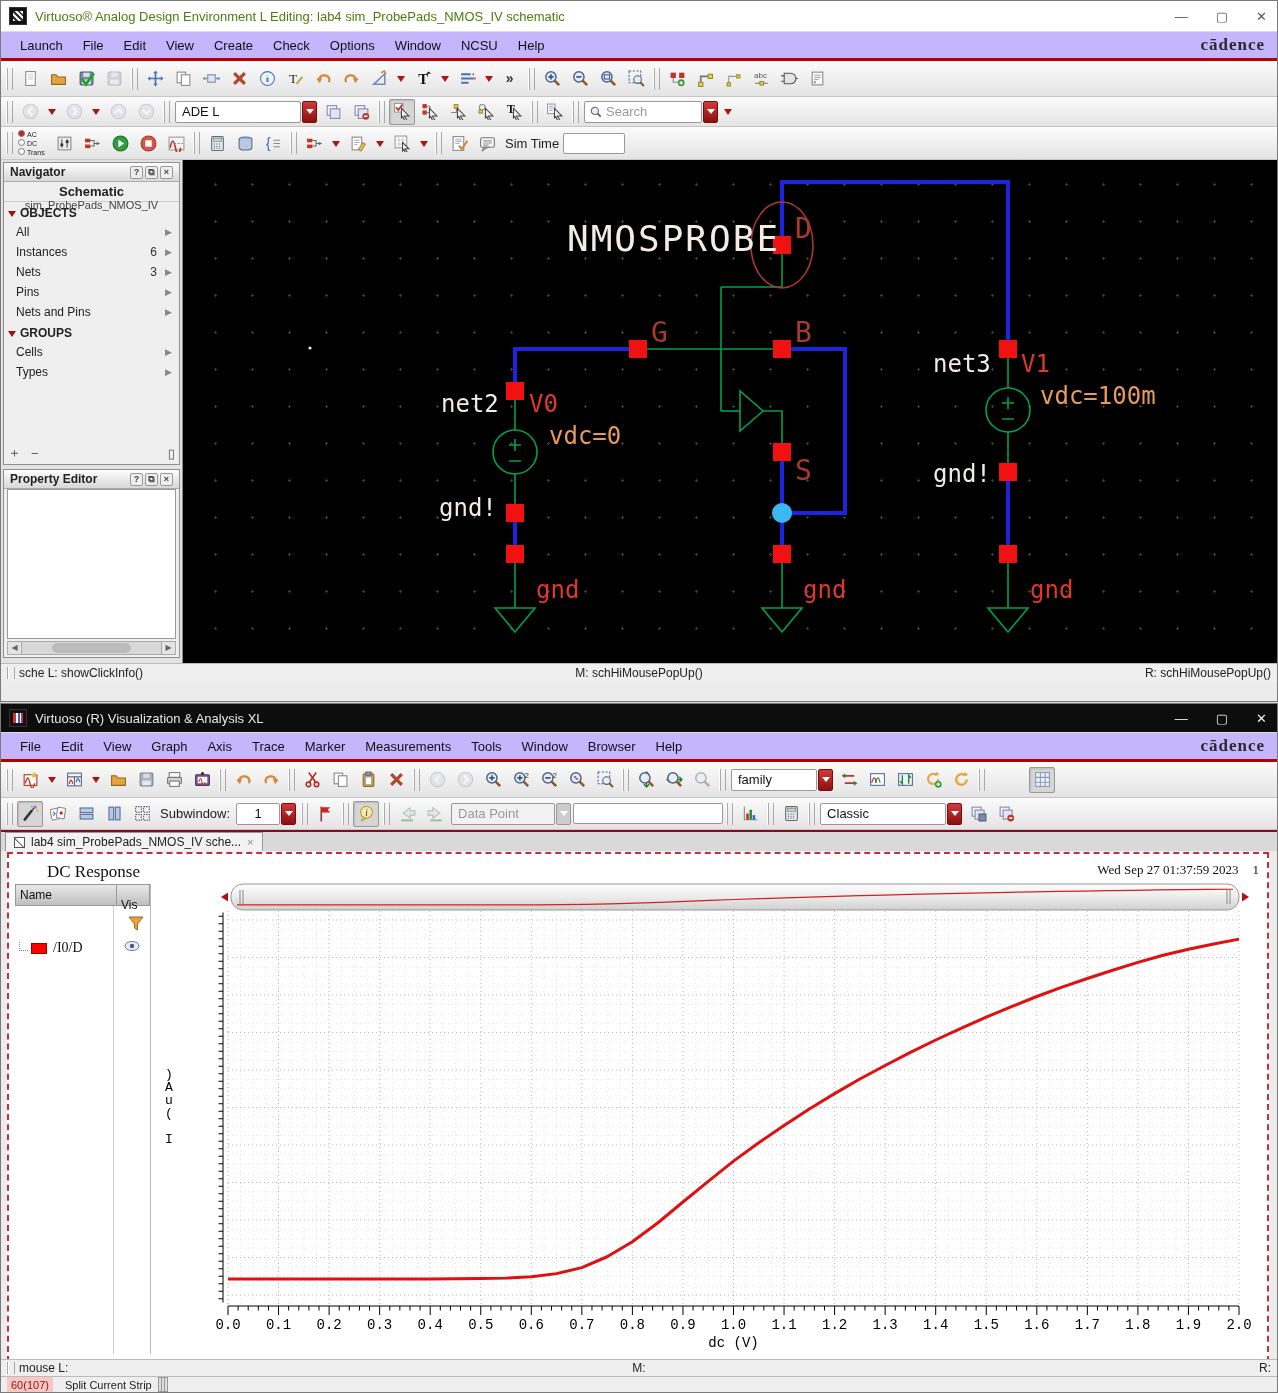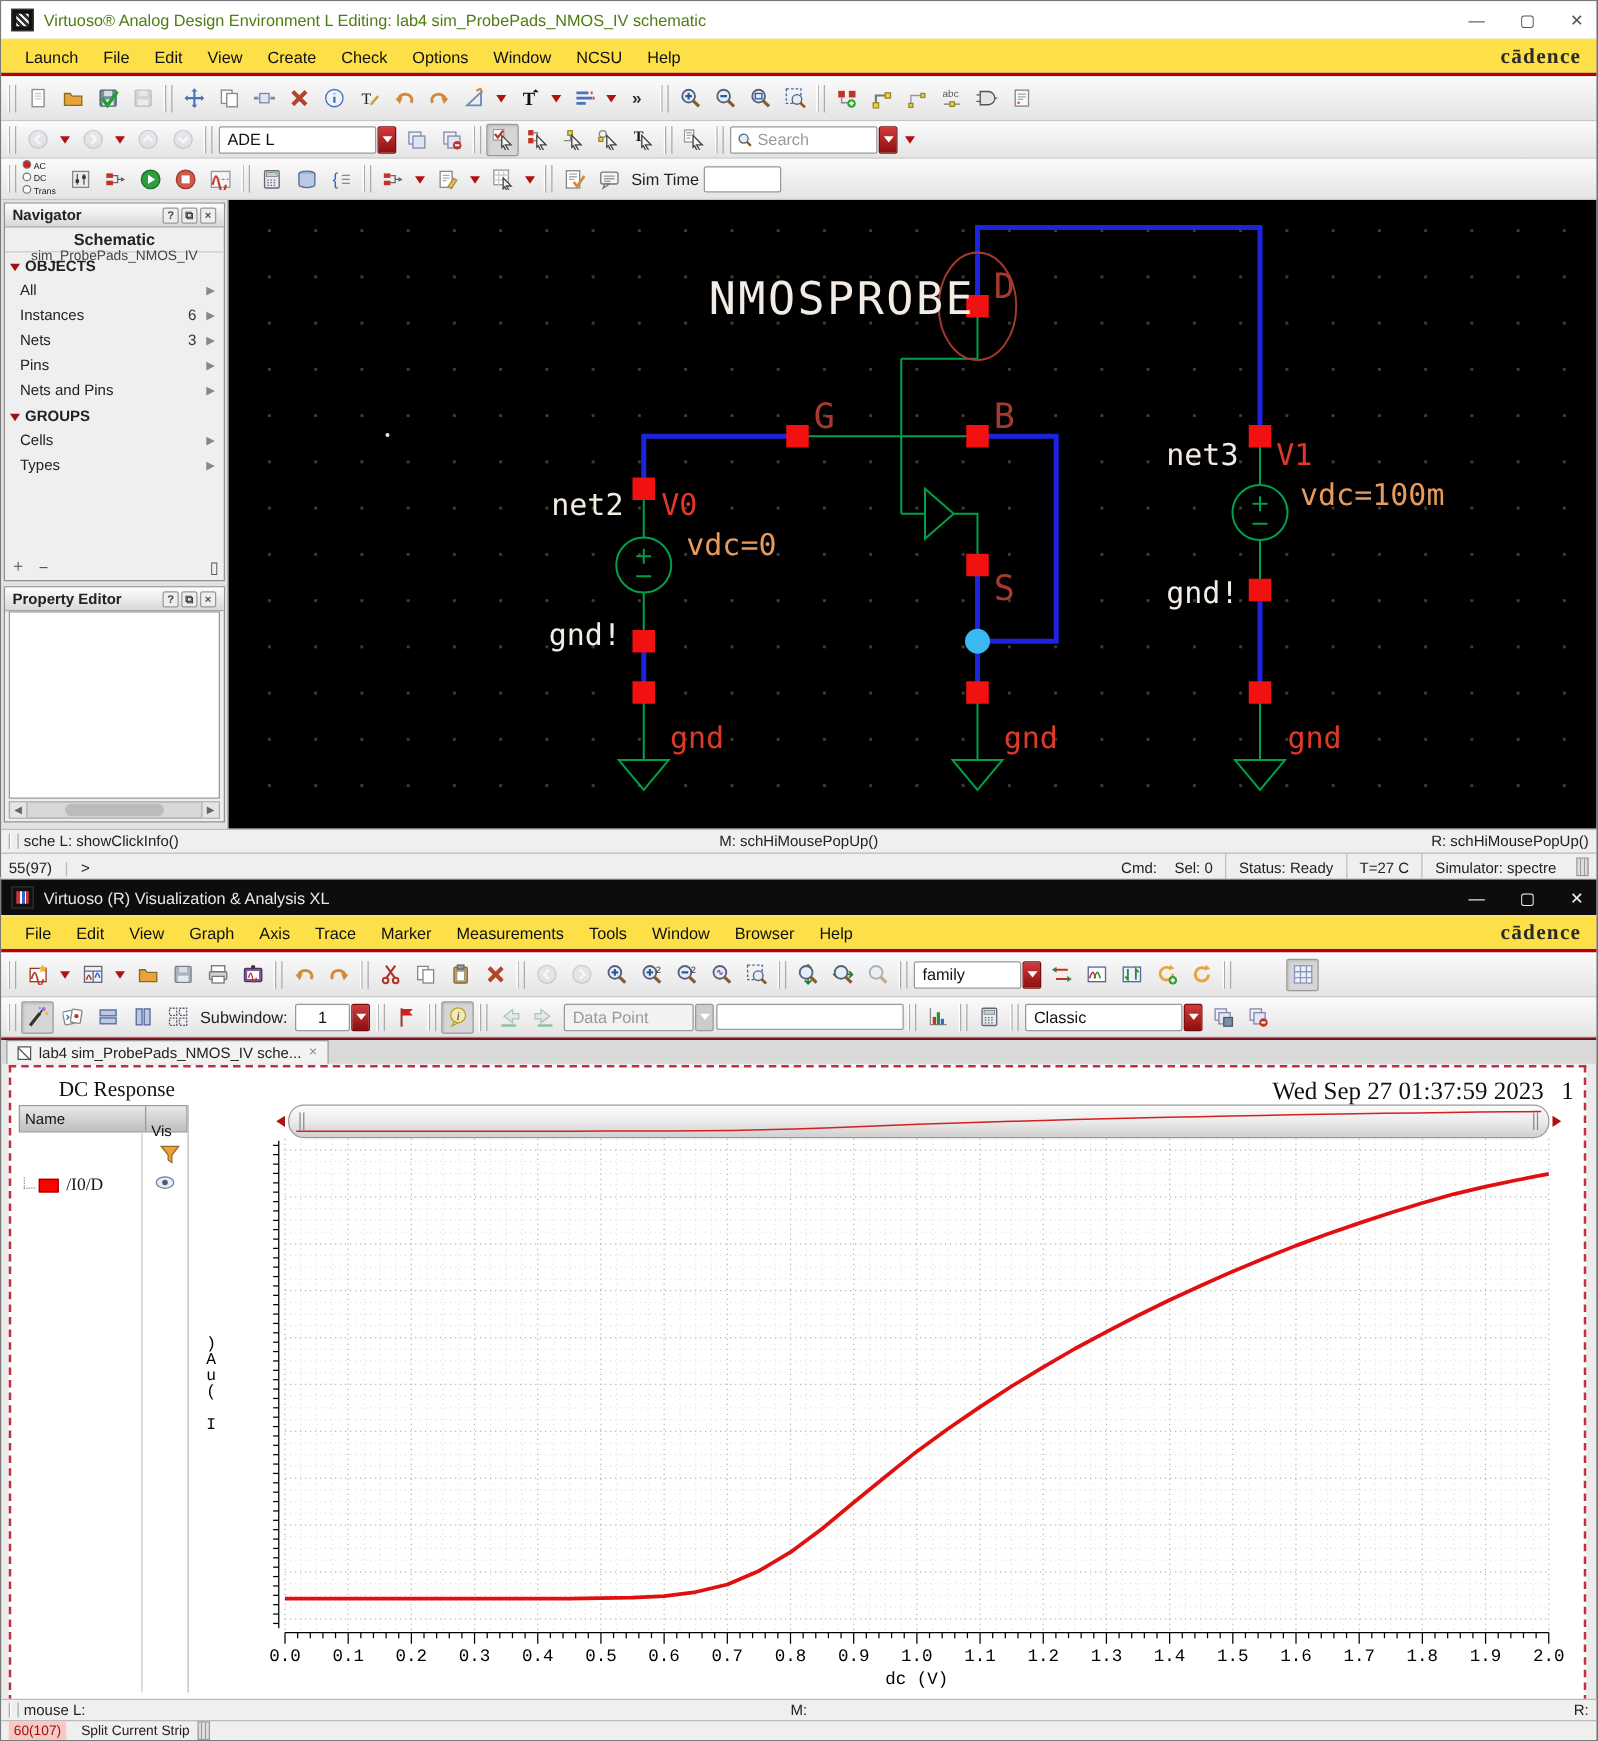--- a/index.html
+++ b/index.html
@@ -10,21 +10,21 @@
   .titlebar{height:30px;background:#fff;display:flex;align-items:center;padding:0 8px;position:relative;}
   .titlebar.dark{background:#0d0d0d;color:#e8e8e8;height:28px;}
   .tb-title{font-size:13px;color:#4d7c0f;margin-left:8px;}
   .titlebar.dark .tb-title{color:#e8e8e8;}
   .winbtns{position:absolute;right:10px;top:0;height:100%;display:flex;align-items:center;gap:28px;font-size:13px;color:#555;}
   .titlebar.dark .winbtns{color:#eee;}
   .winbtns span{cursor:default;}
   .appico{width:18px;height:18px;background:#111;border:1px solid #333;position:relative;flex:0 0 auto;}
   .appico::after{content:"";position:absolute;inset:3px;background:repeating-linear-gradient(45deg,#eee 0 2px,#333 2px 4px);}
   .appico.viva::after{background:linear-gradient(90deg,#c33 0 30%,#fff 30% 45%,#36c 45% 70%,#fff 70% 80%,#c33 80%);}
-  .menubar{height:27px;background:#fde047;display:flex;align-items:center;padding:0 10px;gap:2px;position:relative;border-top:1px solid #ddd;}
+  .menubar{height:27px;background:#c4b5fd;display:flex;align-items:center;padding:0 10px;gap:2px;position:relative;border-top:1px solid #ddd;}
   .menu-item{font-size:13px;color:#111;padding:3px 9px;}
   .brand{position:absolute;right:12px;font-family:"Liberation Serif",serif;font-weight:bold;font-size:17px;color:#2b2b2b;letter-spacing:1px;}
   .redline{height:3px;background:#b40000;}
   
   .tbar{background:linear-gradient(#fbfbfb,#e4e4e4);border-bottom:1px solid #c6c6c6;display:flex;align-items:center;padding:1px 2px;}
   .hnd{width:7px;height:22px;margin:0 3px;border-left:1px solid #fff;border-right:1px solid #aaa;box-shadow:inset 1px 0 0 #aaa;}
   .tbtn{width:26px;height:26px;display:inline-flex;align-items:center;justify-content:center;border:1px solid transparent;border-radius:2px;margin:0 1px;position:relative;background:transparent;}
   .tbtn.pressed{background:#d6d6d6;border:1px solid #999;box-shadow:inset 1px 1px 2px #bbb;}
   .tbtn.gray{opacity:.45;}
   .tbtn svg{width:17px;height:17px;}
@@ -70,21 +70,21 @@
   .s2cell{padding:0 10px;border-left:1px solid #c0c0c0;height:100%;display:flex;align-items:center;gap:14px;}
   .mini-sb{width:10px;height:15px;border:1px solid #999;background:repeating-linear-gradient(90deg,#ddd 0 2px,#999 2px 3px);margin-left:6px;}
   
   .tabbar{height:21px;background:#d9d9d9;border-top:2px solid #7d1020;display:flex;align-items:flex-end;padding-left:4px;}
   .tab{height:19px;background:#f2f2f2;border:1px solid #999;border-bottom:none;display:flex;align-items:center;padding:0 8px;font-size:12px;color:#222;gap:6px;}
   .tab .tico{width:11px;height:11px;background:#fff;border:1px solid #555;position:relative;}
   .tab .tico::after{content:"";position:absolute;left:0;top:0;width:14px;height:1px;background:#555;transform:rotate(45deg);transform-origin:0 0;}
   .tab .tx{color:#888;font-size:11px;}
   .graph{position:absolute;left:6px;top:148px;width:1262px;height:510px;background:#fff;border:2px dashed #c03040;}
   .gtitle{position:absolute;left:38px;top:8px;font-family:"Liberation Serif",serif;font-size:17px;color:#111;}
-  .gdate{position:absolute;right:8px;top:8px;font-family:"Liberation Serif",serif;font-size:20px;color:#111;display:flex;gap:14px;}
+  .gdate{position:absolute;right:8px;top:8px;font-family:"Liberation Serif",serif;font-size:13px;color:#111;display:flex;gap:14px;}
   .legend{position:absolute;left:6px;top:30px;width:136px;height:470px;border-right:1px solid #bbb;}
   .leg-head{display:flex;height:22px;background:linear-gradient(#e8e8e8,#bfbfbf);border:1px solid #999;font-size:12px;color:#111;}
   .leg-head .c1{flex:1;padding:3px 4px;border-right:1px solid #999;}
   .leg-head .c2{width:32px;padding:13px 4px;}
   .leg-colsep{position:absolute;top:22px;bottom:0;left:98px;border-right:1px solid #ccc;}
   .leg-funnel{position:absolute;right:4px;top:30px;}
   .leg-row{position:absolute;top:56px;left:2px;right:0;display:flex;align-items:center;font-family:"Liberation Serif",serif;font-size:14px;color:#111;}
   .tree-elbow{width:9px;height:9px;border-left:1px dotted #888;border-bottom:1px dotted #888;margin:0 3px 4px 2px;}
   .swatch{width:16px;height:11px;background:#f00;border:1px solid #900;margin-right:6px;}
   .leg-eye{margin-left:auto;margin-right:10px;}
@@ -648,39 +648,20 @@
             <text class="schm" x="750" y="322" font-size="24" fill="#f2ece4" letter-spacing="0">gnd!</text>
           </svg>
       </div>
     </div>
 
     <div class="statusbar">
       <span class="sb-grip"></span>
       <span>sche L: showClickInfo()</span>
       <span class="sb-mid">M: schHiMousePopUp()</span>
       <span class="sb-right">R: schHiMousePopUp()</span>
-    </div>
-    <div class="statusbar" style="height:22px">
-      <span>55(97)</span>
-      <span style="margin:0 10px;color:#bbb">|</span>
-      <span>&gt;</span>
-      <span class="sb-right s2cell" style="border-left:none">
-        <span>Cmd:</span>
-        <span>Sel: 0</span>
-      </span>
-      <span class="s2cell">
-          <span>Status: Ready</span>
-        </span>
-      <span class="s2cell">
-          <span>T=27 C</span>
-        </span>
-      <span class="s2cell">
-          <span>Simulator: spectre</span>
-        </span>
-      <span class="mini-sb"></span>
     </div>
   </section>
 
   <section class="win" id="win-bot" style="top:703px;height:690px;">
     <div class="titlebar dark">
       <span class="appico viva"></span>
       <span class="tb-title">Virtuoso (R) Visualization &amp; Analysis XL</span>
       <span class="winbtns">
         <span>—</span>
         <span>▢</span>

